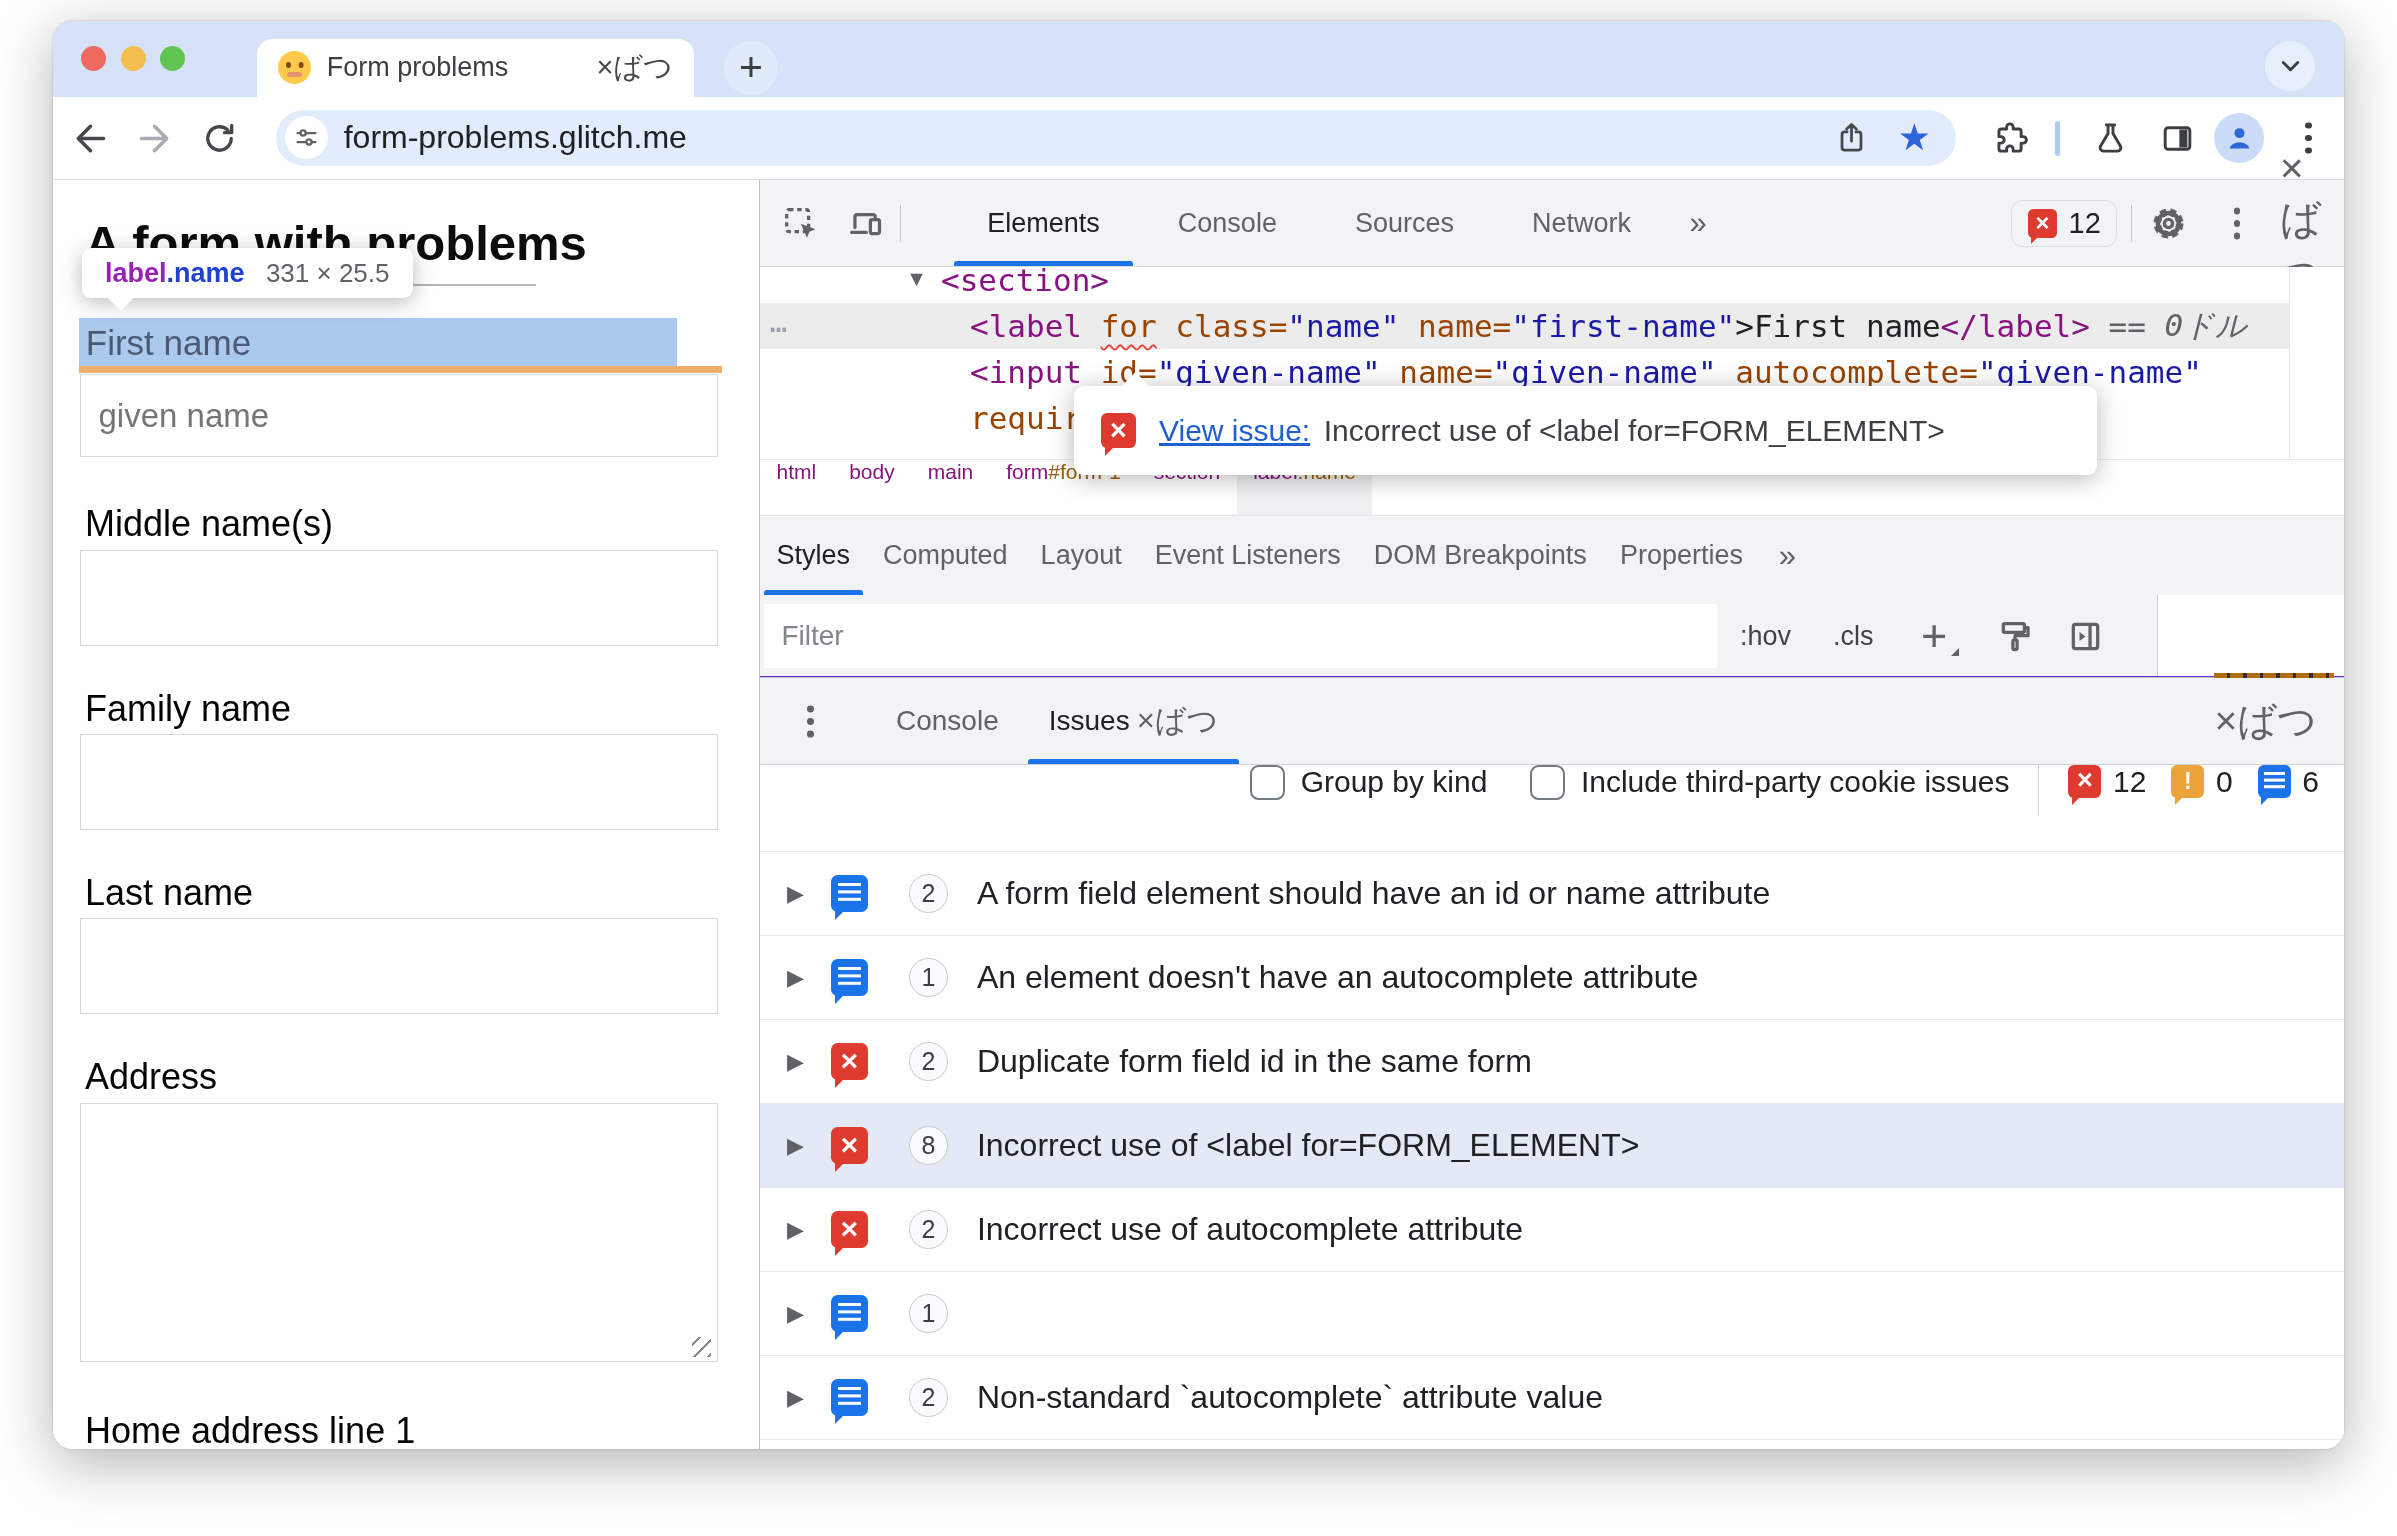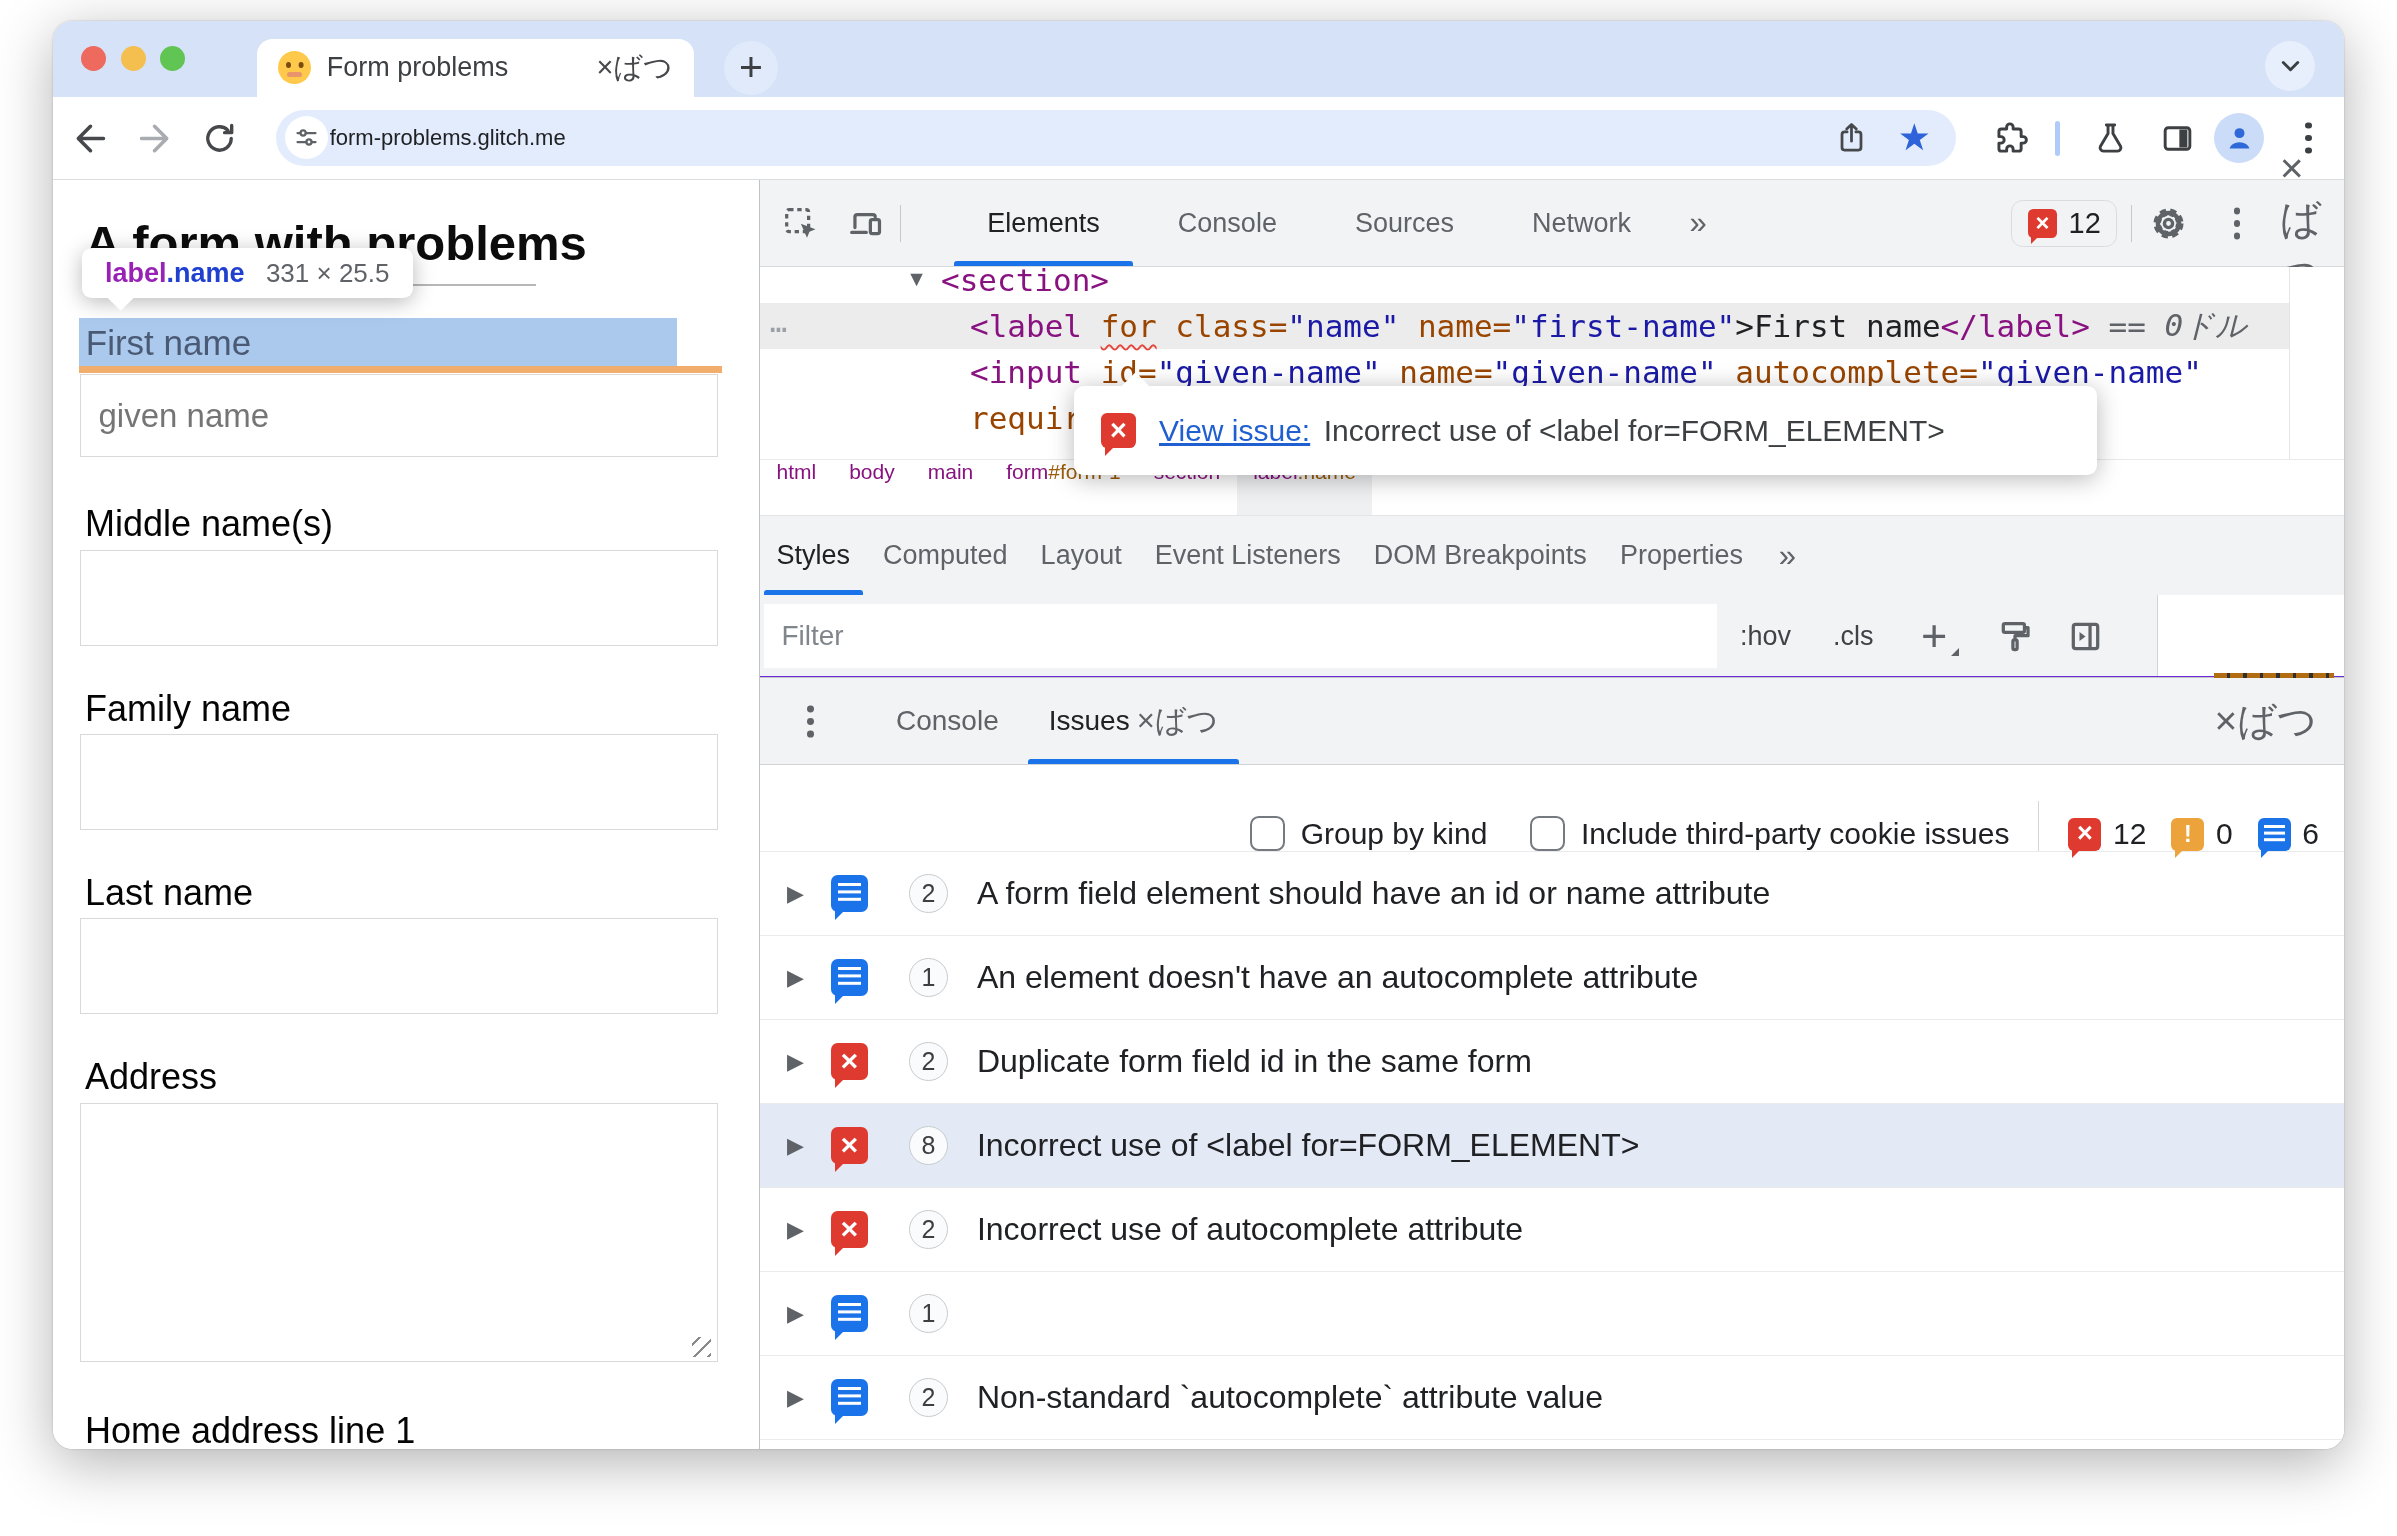--- a/index.html
+++ b/index.html
@@ -36,21 +36,21 @@
     border-radius:50%; background:#e7eefc; display:flex; align-items:center; justify-content:center; }
 
   
   .toolbar { height:82px; flex:none; background:#fff; position:relative; }
   .nav-btn { position:absolute; top:21.3px; width:39px; height:39px; display:flex;
     align-items:center; justify-content:center; }
   .urlpill { position:absolute; left:223px; top:12.6px; width:1680px; height:56px; border-radius:28px;
     background:var(--pill,#e2ecfc); display:flex; align-items:center; }
   .siteinfo { width:43px; height:43px; border-radius:50%; background:#fff; margin-left:8.7px;
     display:flex; align-items:center; justify-content:center; flex:none; }
-  .url { margin-left:2px; font-size:22px; color:#202124; flex:1; white-space:nowrap; }
+  .url { margin-left:16px; font-size:32px; color:#202124; flex:1; white-space:nowrap; }
   .pill-ic { margin-right:29px; display:flex; align-items:center; }
   .star-ic { font-size:37px; color:#2e63d9; margin-right:25px; line-height:1; }
   .tb-right { position:absolute; top:21.3px; width:39px; height:39px; display:flex;
     align-items:center; justify-content:center; }
   .tb-sep { position:absolute; left:2002px; top:24px; width:4.9px; height:35px; border-radius:2.9px;
     background:#aecbfa; }
   .avatar-wrap { position:absolute; left:2161px; top:15.5px; width:50px; height:50px;
     border-radius:50%; background:#cbdcf9; display:flex; align-items:center; justify-content:center; }
   .kebab { width:6.8px; height:6.8px; border-radius:50%; background:#3c4043;
     box-shadow:0 -12.6px 0 #3c4043, 0 12.6px 0 #3c4043; }
@@ -196,21 +196,21 @@
   .dr-kebab-wrap { margin-left:29px; }
   .dr-tab { height:100%; display:flex; align-items:center; padding:0 25px; font-size:28px;
     color:#5f6368; position:relative; }
   .dr-tab.first { margin-left:39px; }
   .dr-tab.active { color:#202124; gap:7px; }
   .dr-tab.active::after { content:""; position:absolute; left:3.9px; right:3.9px; bottom:0; height:5.8px;
     background:var(--accent,#1a73e8); border-radius:2.9px 2.9px 0 0; }
   .dr-tab .tclose { color:#5f6368; font-size:31px; }
   .dr-close { margin-left:auto; margin-right:27px; font-size:39px; color:#5f6368; }
 
-  .dr-toolbar { height:87px; flex:none; background:#fff; display:flex; align-items:flex-end;
+  .dr-toolbar { height:87px; flex:none; background:#fff; display:flex; align-items:flex-start;
     justify-content:flex-end; padding-right:25px; border-bottom:1px solid #e9eaec; }
   .cb { width:35px; height:35px; border:2.9px solid #747a80; border-radius:8.7px; background:#fff; flex:none; }
   .cb-label { font-size:30px; color:#202124; margin-left:15.5px; white-space:nowrap; }
   .cb2 { margin-left:43px; }
   .count-sep { width:1px; height:50px; background:#d4d7da; margin:0 29px; flex:none; }
   .badge-num { font-size:30px; color:#202124; margin-left:11.6px; }
   .badge-gap { margin-left:25px; }
 
   .issues { flex:1; min-height:0; overflow:hidden; background:#fff; }
   .issue-row { height:84px; display:flex; align-items:center; border-bottom:1px solid #e9eaec; }

